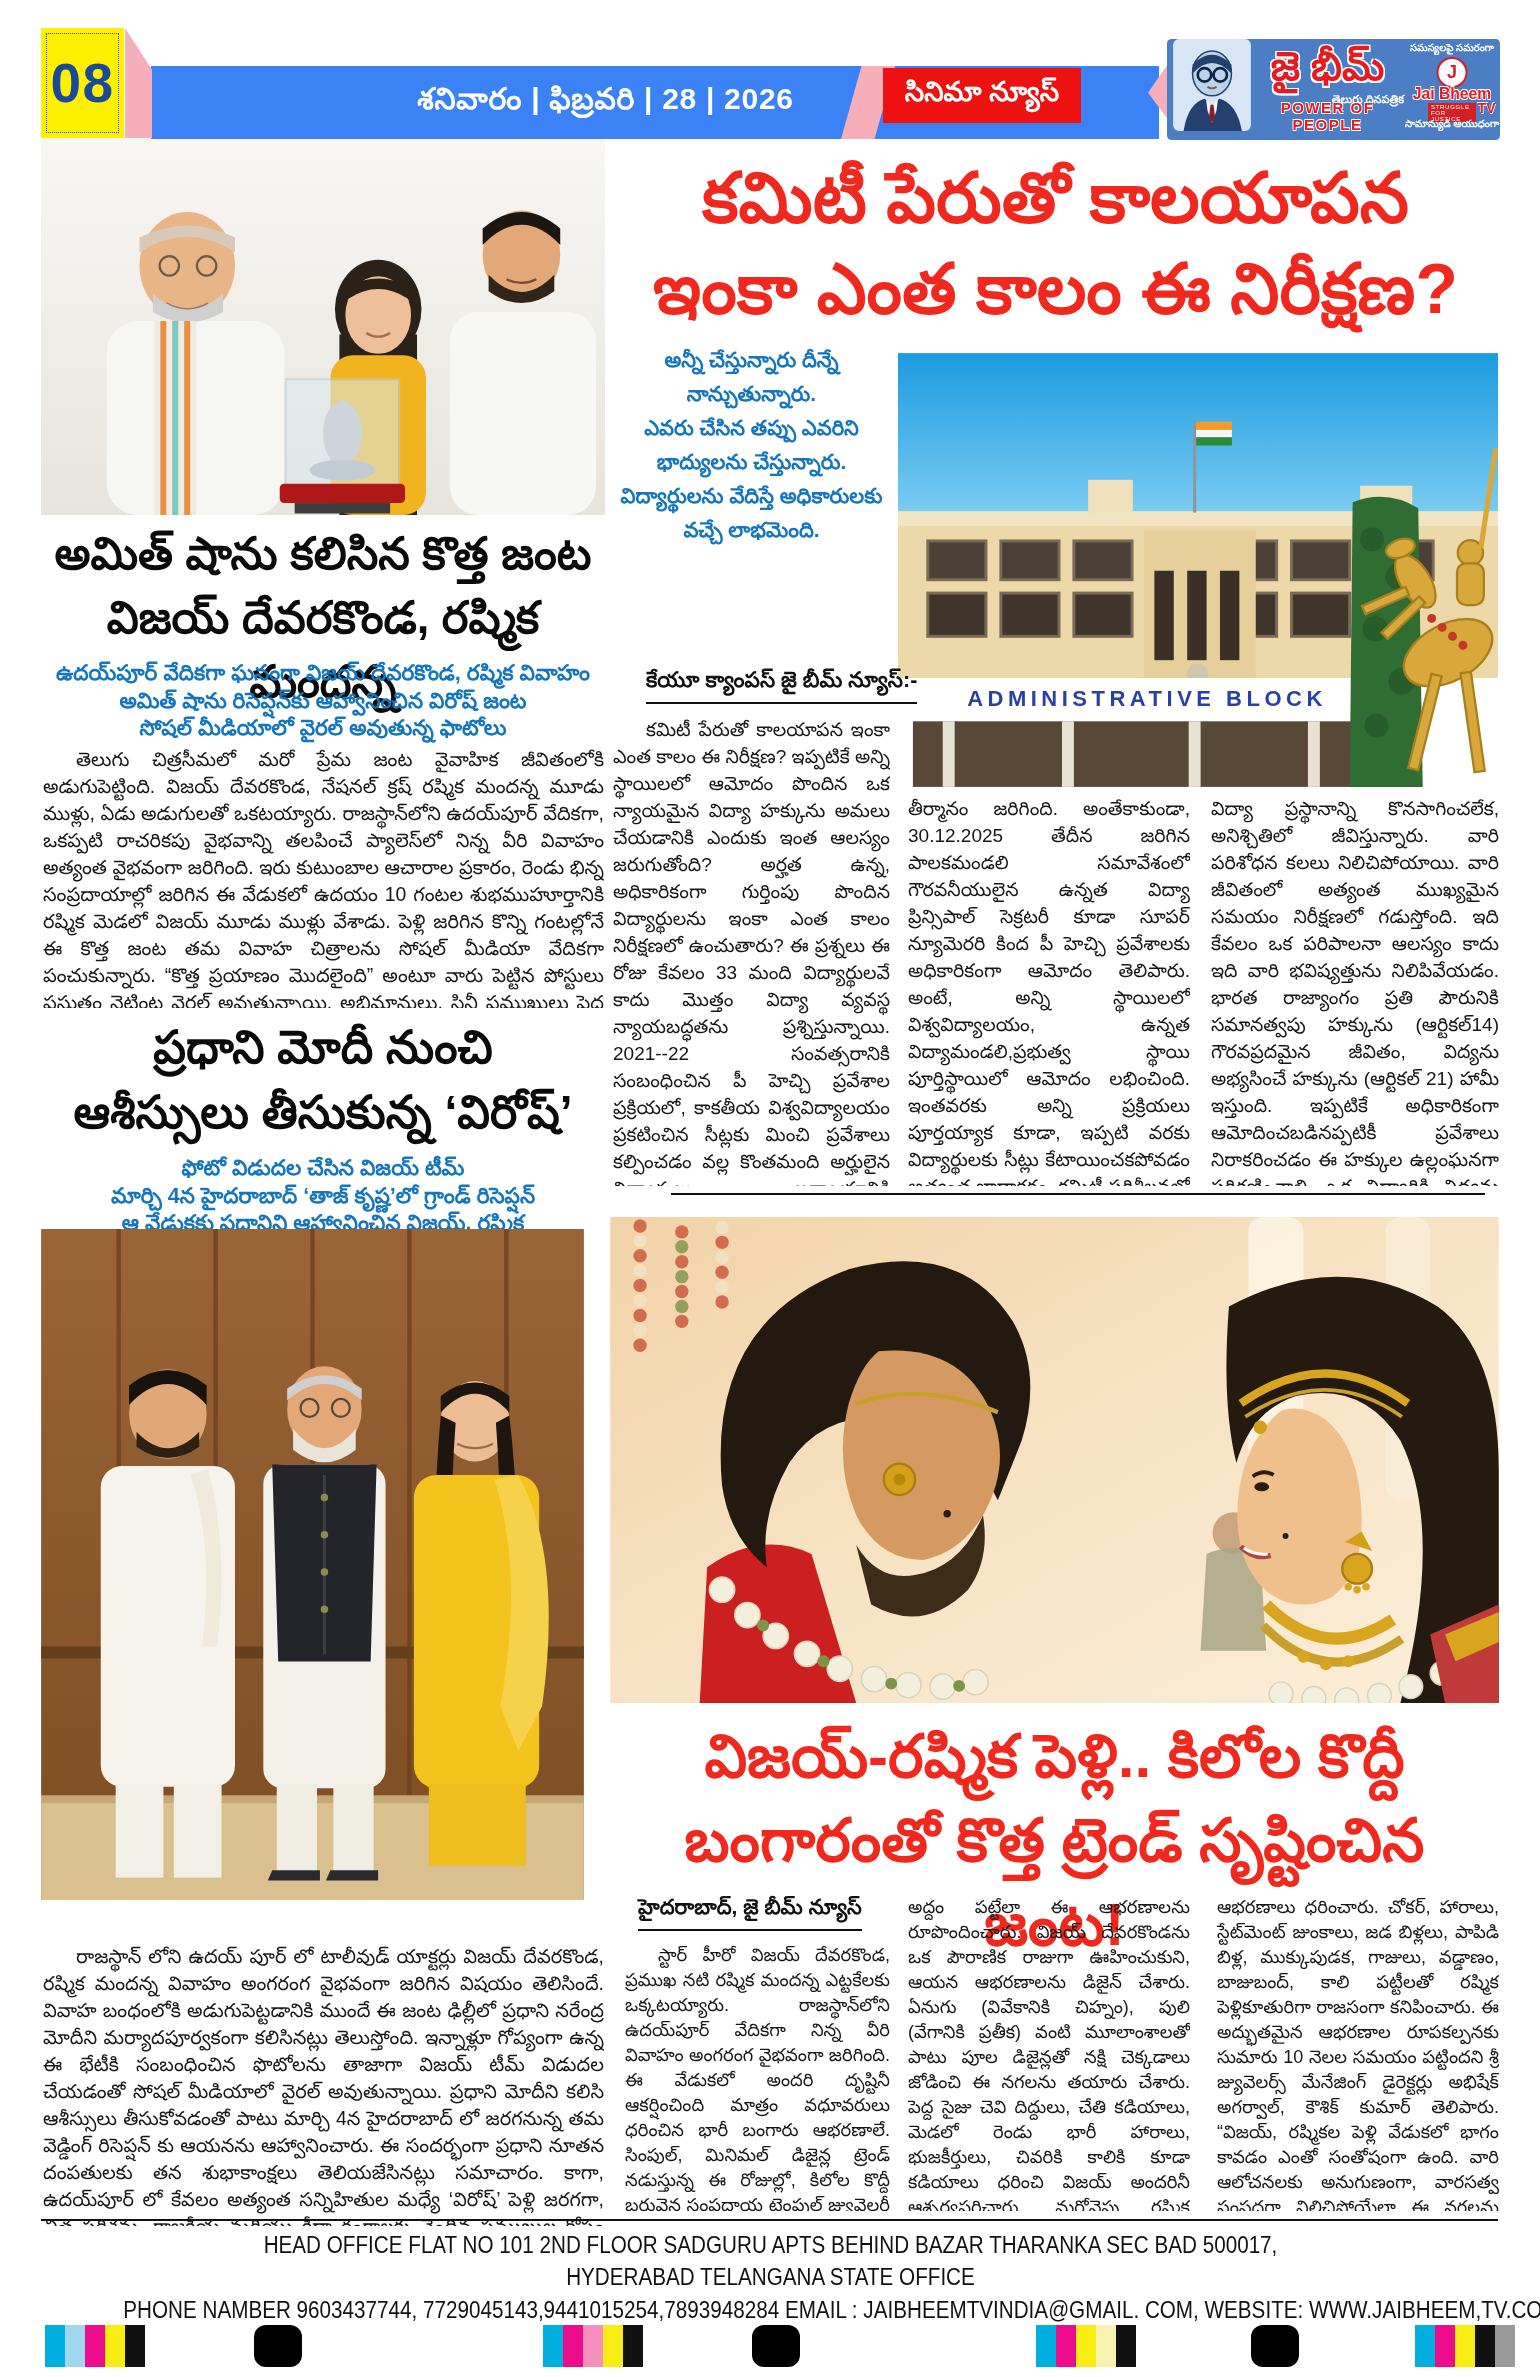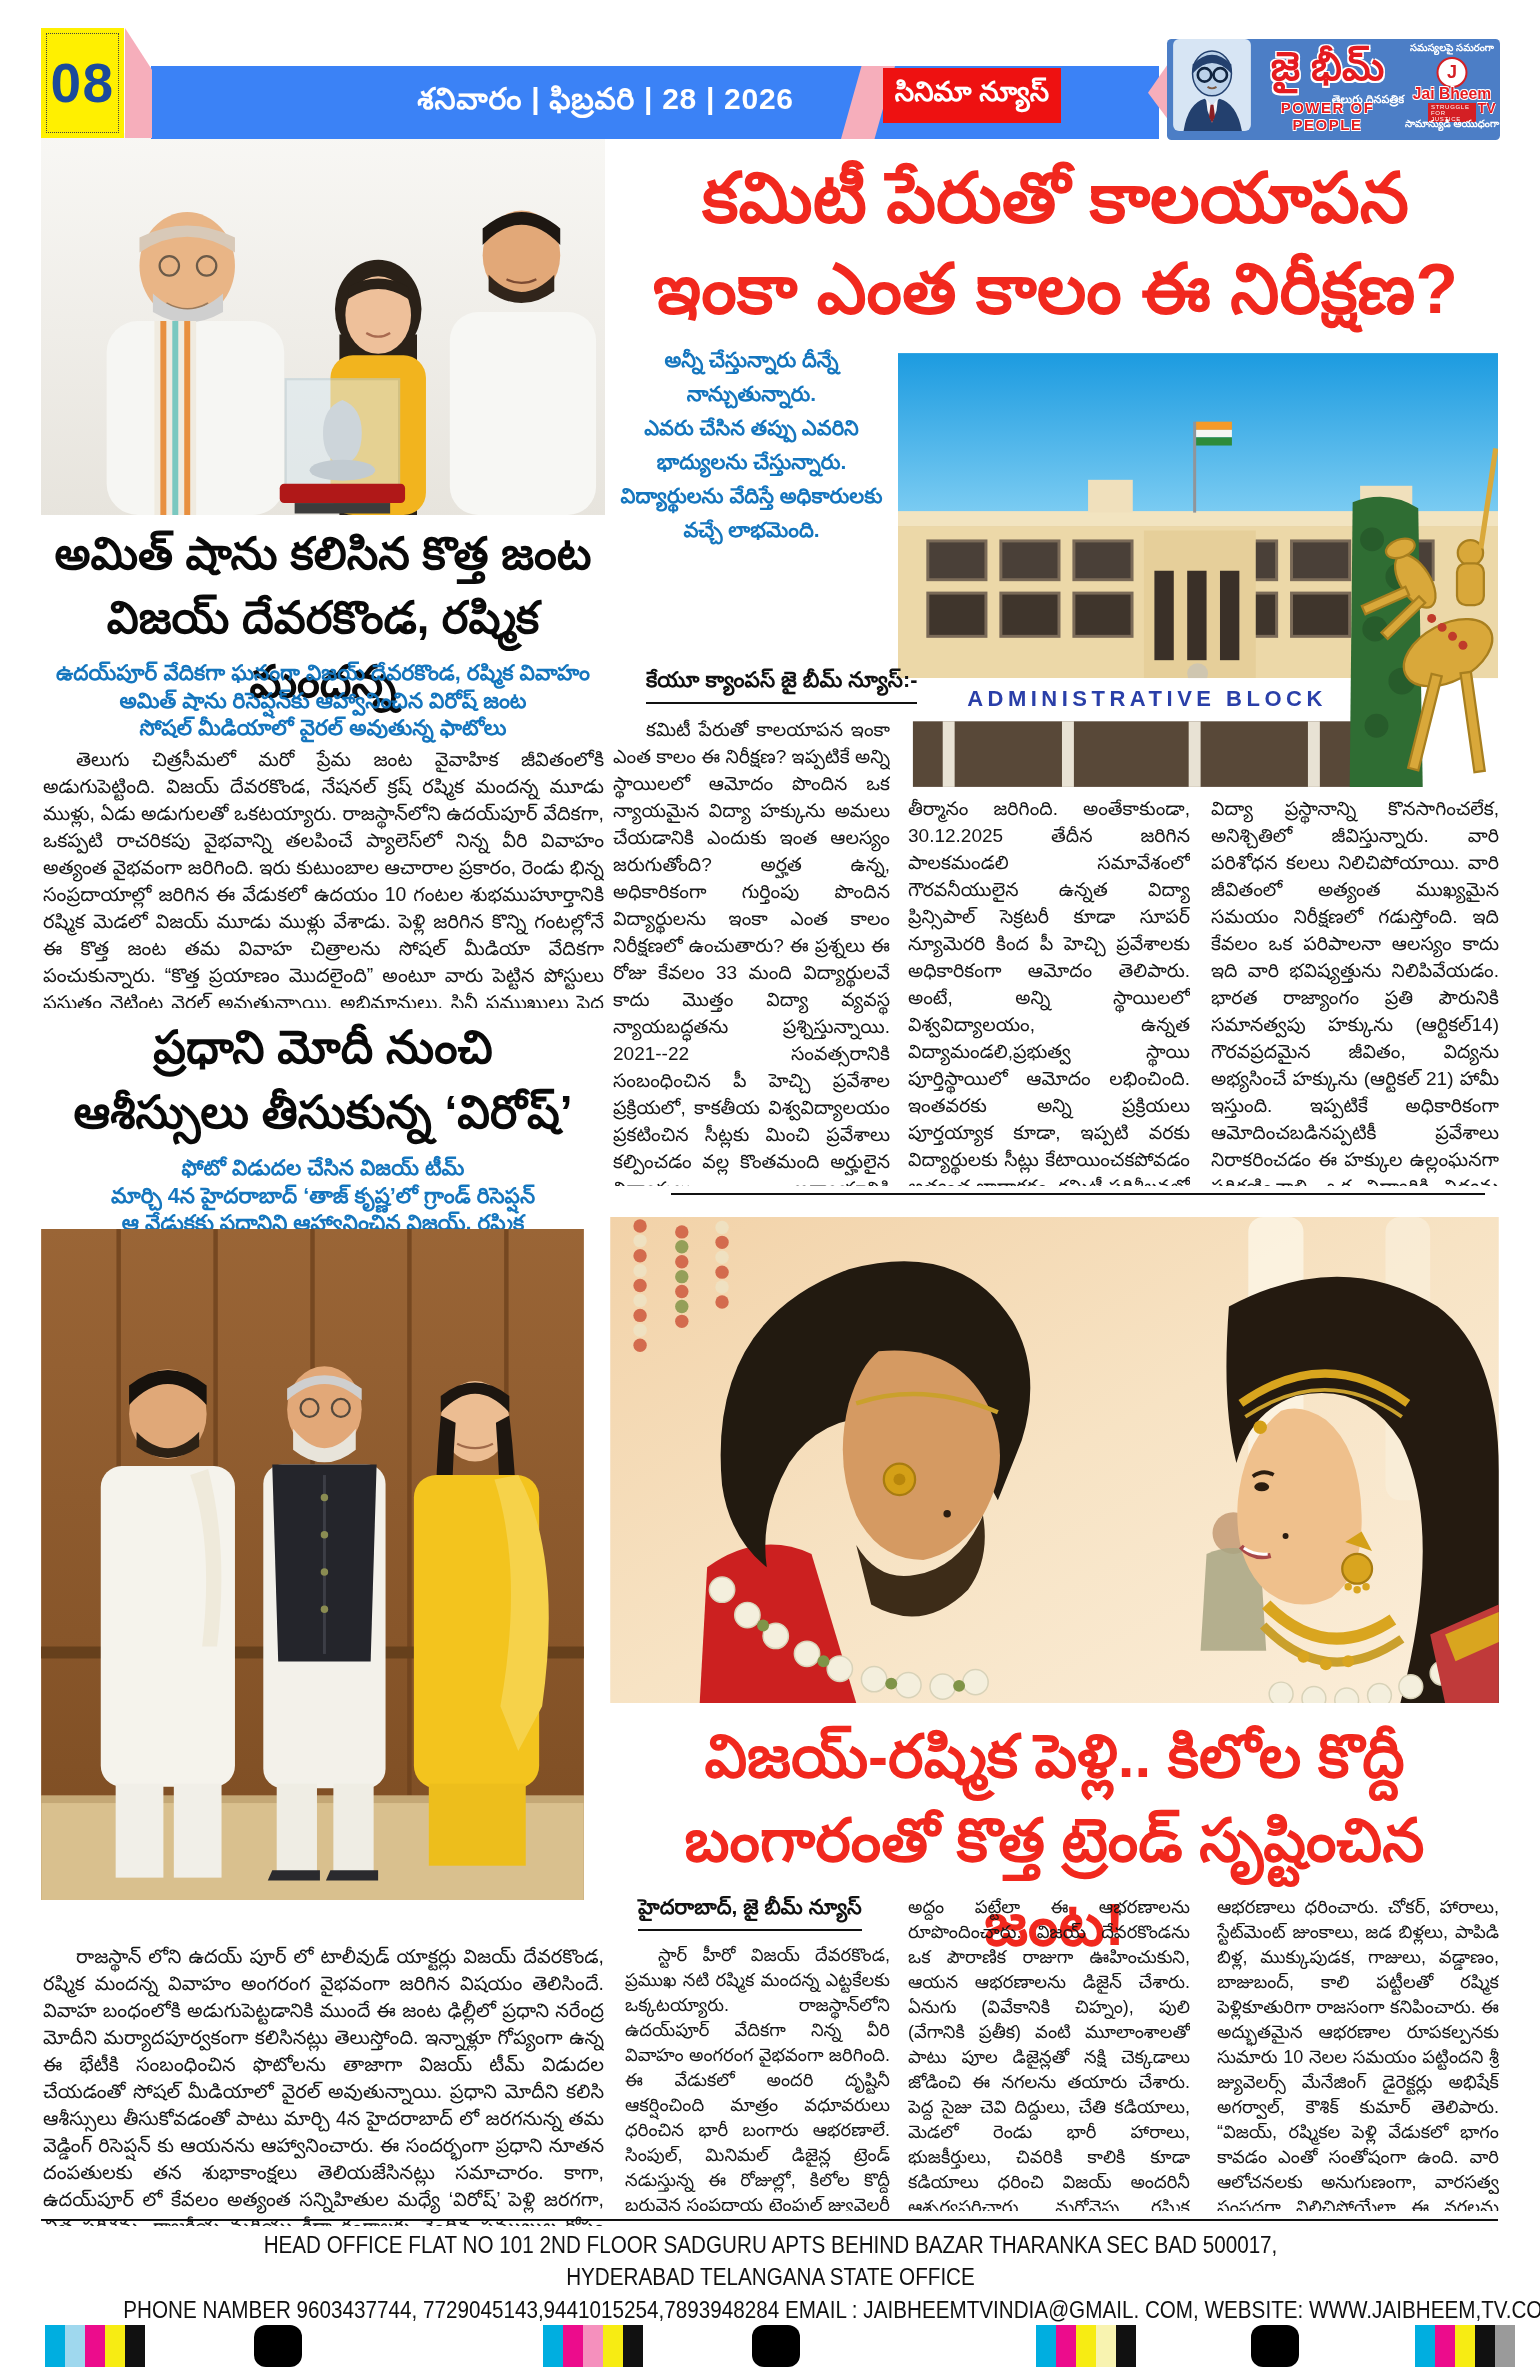--- a/index.html
+++ b/index.html
@@ -11,21 +11,21 @@
 
   
   .page-num-box{left:41px;top:28px;width:83px;height:110px;background:#fff000;z-index:3;}
   .page-num-inner{position:absolute;inset:5.2px;border:1.5px dotted #444;display:flex;align-items:center;justify-content:center;}
   .page-num{font-size:55px;font-weight:bold;color:#1b4a9b;letter-spacing:1.5px;}
   .pink-shadow{left:125px;top:28px;width:27px;height:110px;background:#f6aebb;clip-path:polygon(0 0,100% 38%,100% 100%,0 100%);z-index:2;}
   .purple-bar{left:151px;top:66px;width:1008px;height:73px;background:#3b82f6;z-index:1;}
   .date-text{position:absolute;left:171px;top:0;width:567px;height:73px;display:flex;align-items:center;justify-content:center;
     color:#fff;font-size:30px;font-weight:bold;letter-spacing:0.7px;}
   .pink-slash{position:absolute;left:690px;top:0;width:54px;height:73px;background:#f6aebb;clip-path:polygon(38% 0,100% 0,62% 100%,0 100%);}
-  .section-badge{position:absolute;left:732px;top:1.5px;width:178px;height:55px;background:#ee1111;display:flex;align-items:center;justify-content:center;
+  .section-badge{position:absolute;left:732px;top:1.5px;width:198px;height:55px;background:#ee1111;display:flex;align-items:center;justify-content:center;
     color:#fff;font-size:27.6px;font-weight:bold;}
   .pink-arrow{left:1148px;top:45px;width:33px;height:92px;background:#f6aebb;clip-path:polygon(100% 0,0 52%,100% 100%);z-index:2;}
   .masthead{left:1167px;top:39px;width:333px;height:101px;background:#4c7ec6;border-radius:4.5px;z-index:3;display:flex;}
   .mast-portrait{width:78px;height:92px;margin-left:6px;flex:0 0 auto;}
   .mast-center{position:relative;width:153px;height:95px;flex:0 0 auto;}
   .mast-title{position:absolute;left:0;top:4.5px;width:153px;text-align:center;font-size:40px;font-weight:bold;color:#e51b20;
     text-shadow:-1.5px -1.5px 0 #fff,1.5px -1.5px 0 #fff,-1.5px 1.5px 0 #fff,1.5px 1.5px 0 #fff,0 2.2px 0 #fff;}
   .mast-sub{position:absolute;right:0;top:54px;font-size:11.2px;color:#fff;font-weight:bold;}
   .mast-power{position:absolute;left:0;bottom:1.5px;width:153px;text-align:center;font-size:15px;font-weight:bold;color:#e51b20;letter-spacing:1.5px;
     text-shadow:-0.7px -0.7px 0 #fff,0.7px -0.7px 0 #fff,-0.7px 0.7px 0 #fff,0.7px 0.7px 0 #fff;}

